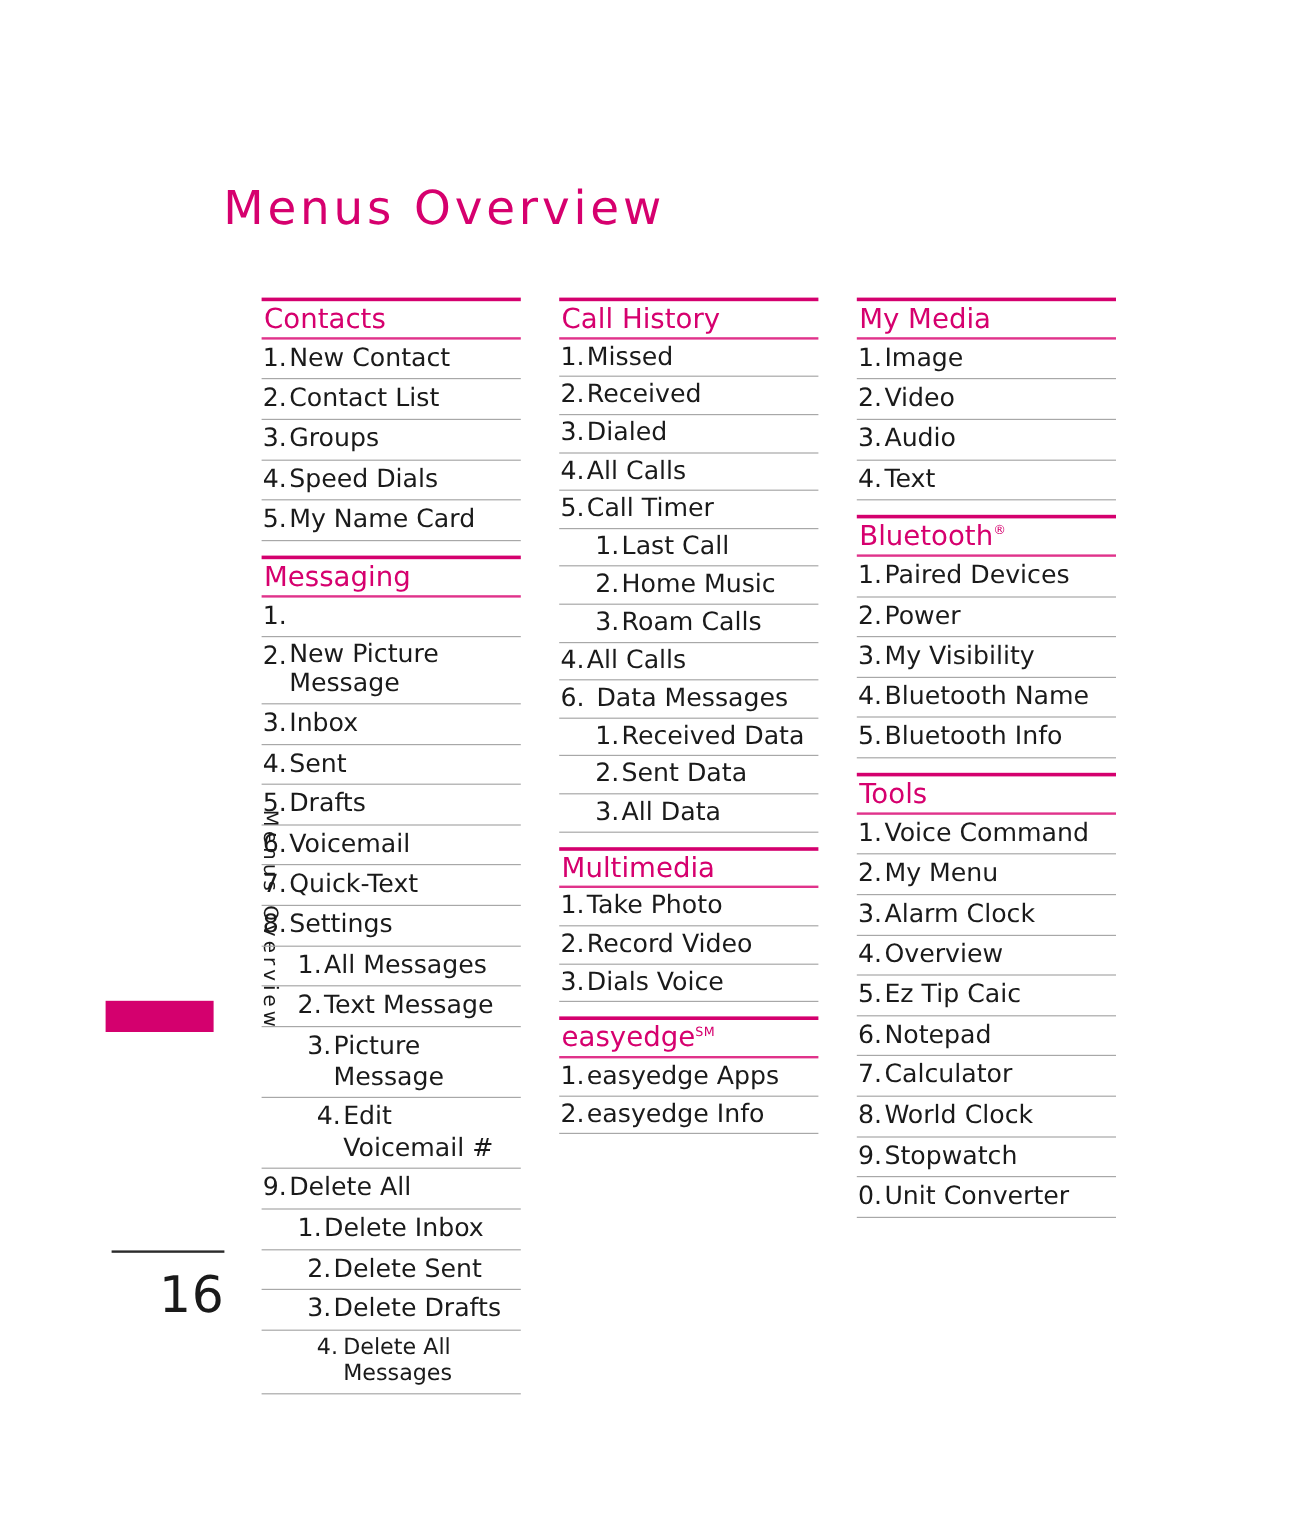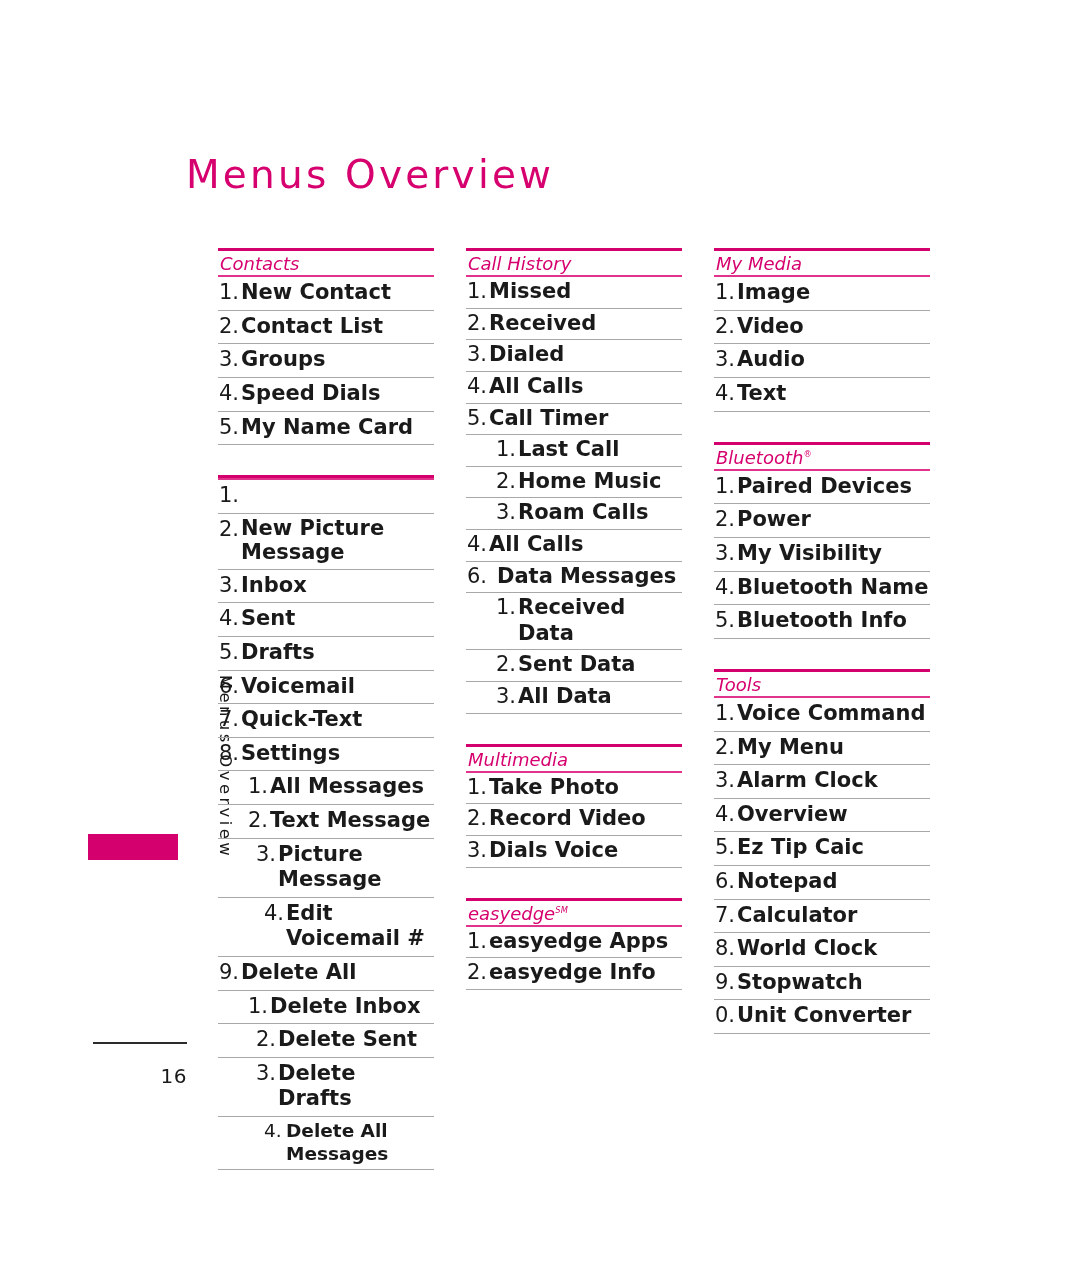--- a/index.html
+++ b/index.html
@@ -67,53 +67,52 @@
     left: 93px;
     top: 1042px;
     width: 94px;
   }
   .page-rule {
     width: 94px;
     height: 2px;
     background: #2b2b2b;
   }
   .page-number {
-    margin-top: 20px;
+    margin-top: 10px;
     text-align: right;
-    font-size: 20px;
+    font-size: 42px;
     color: #1a1a1a;
     letter-spacing: 0.5px;
   }
 
   
   .columns {
     position: absolute;
     left: 218px;
     top: 248px;
     width: 716px;
     display: flex;
     gap: 32px;
   }
   .column { width: 216px; }
 
   
   .section { margin-bottom: 0; }
-  .section + .section { margin-top: 30px; }
+  .section + .section { margin-top: 12px; }
 
   .sec-rule-top {
     height: 3px;
     background: #D4006E;
   }
   .sec-heading {
-    font-size: 18px;
+    font-size: 23px;
     color: #D6006E;
     line-height: 1.12;
     padding: 3px 0 1px 2px;
     white-space: nowrap;
-    font-style: italic;
   }
   .sec-heading sup {
     font-size: 0.46em;
     vertical-align: super;
     letter-spacing: 0.3px;
   }
   .sec-rule-under {
     height: 2px;
     background: #E0338B;
   }
@@ -126,21 +125,21 @@
     padding: 3px 0 4px 1px;
     color: #1a1a1a;
     display: flex;
     white-space: nowrap;
   }
   .item .num {
     display: inline-block;
     min-width: 22px;
     flex: 0 0 auto;
   }
-  .item .txt { flex: 1 1 auto; white-space: normal; font-weight: bold; }
+  .item .txt { flex: 1 1 auto; white-space: normal; }
 
   
   .item.wrap { white-space: normal; }
   .item.wrap .txt { line-height: 1.14; }
 
   
   .item.lvl1 { padding-left: 30px; }
   .item.lvl1b { padding-left: 38px; }
   .item.lvl1c { padding-left: 46px; }
 
@@ -193,20 +192,21 @@
           <span class="num">4.</span>
           <span class="txt">Speed Dials</span>
         </div>
         <div class="item">
           <span class="num">5.</span>
           <span class="txt">My Name Card</span>
         </div>
       </div>
       <div class="section">
         <div class="sec-rule-top"></div>
+        <div class="sec-heading">Messaging</div>
         <div class="sec-rule-under"></div>
         <div class="item">
           <span class="num">1.</span>
         </div>
         <div class="item wrap">
           <span class="num">2.</span>
           <span class="txt">New Picture Message</span>
         </div>
         <div class="item">
           <span class="num">3.</span>

